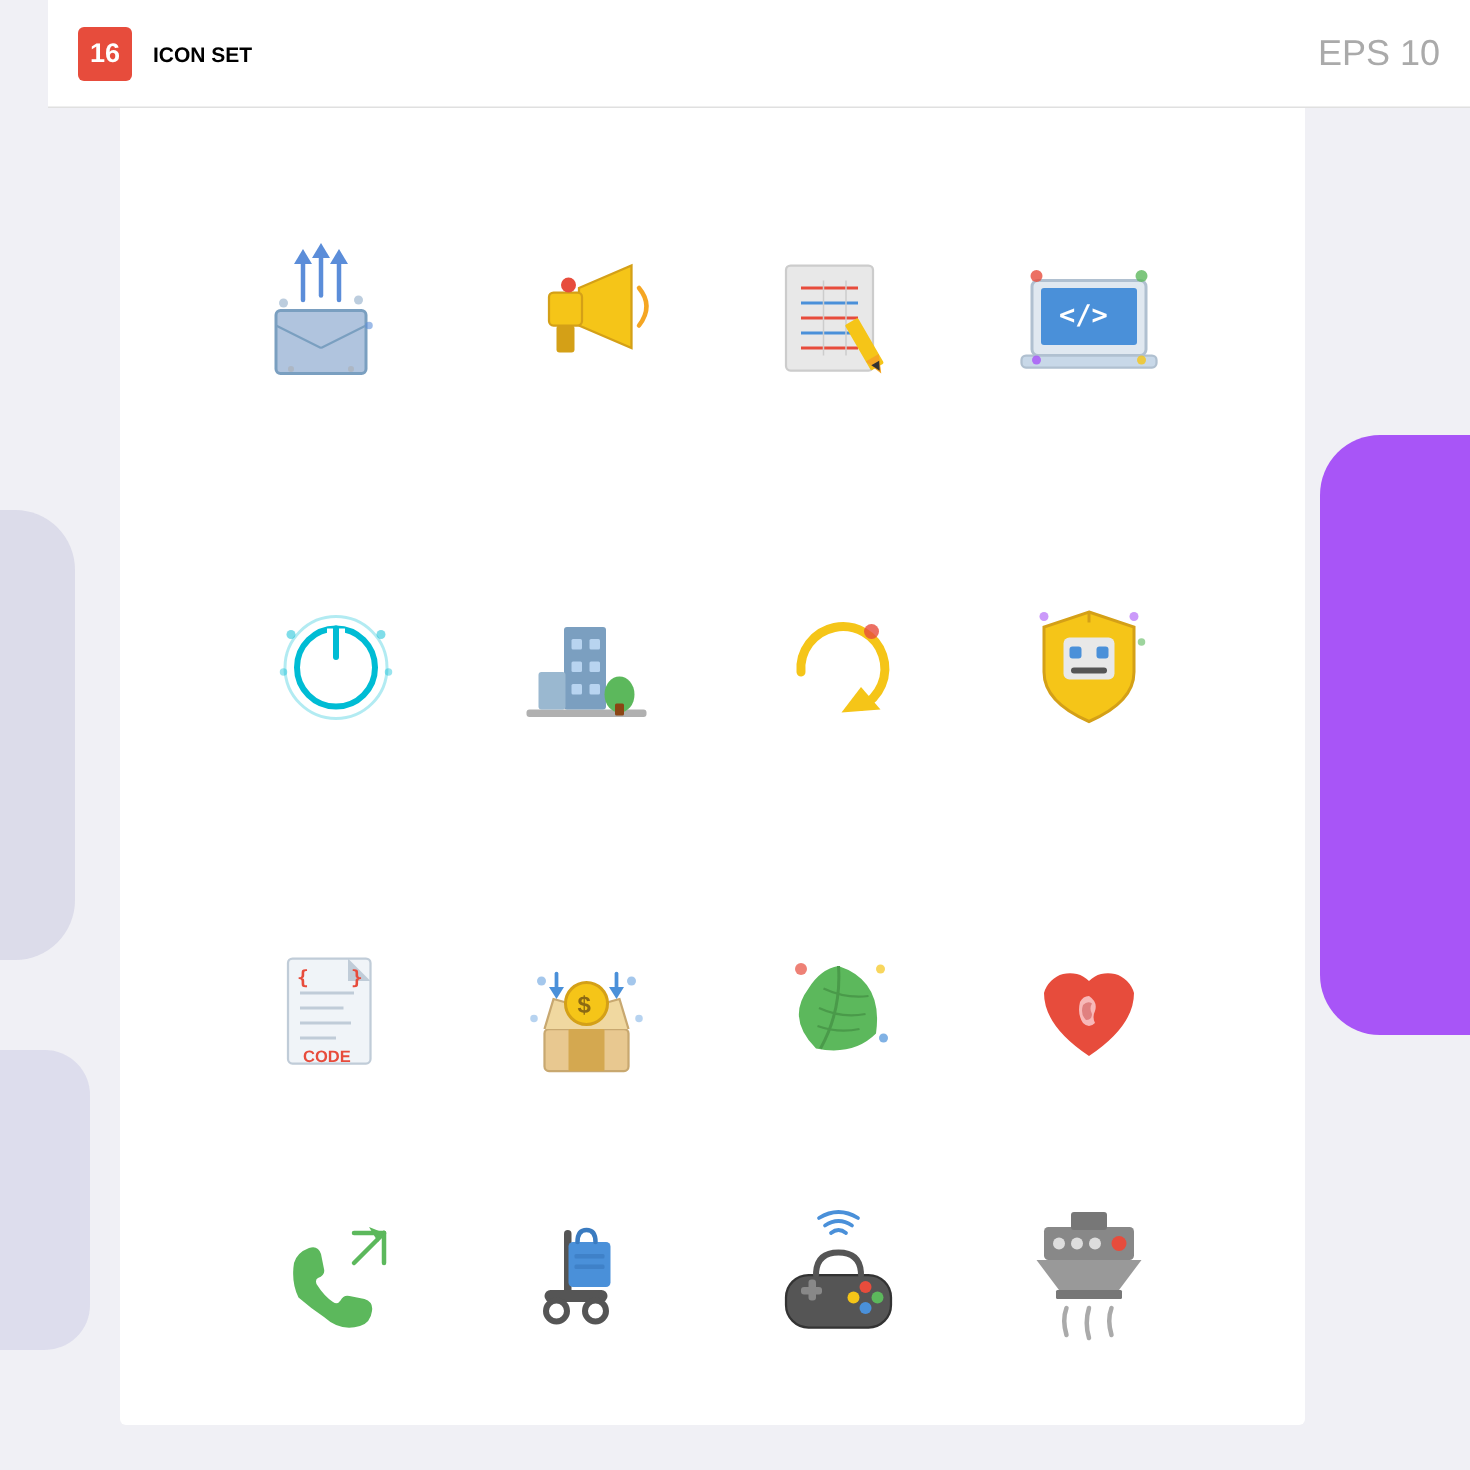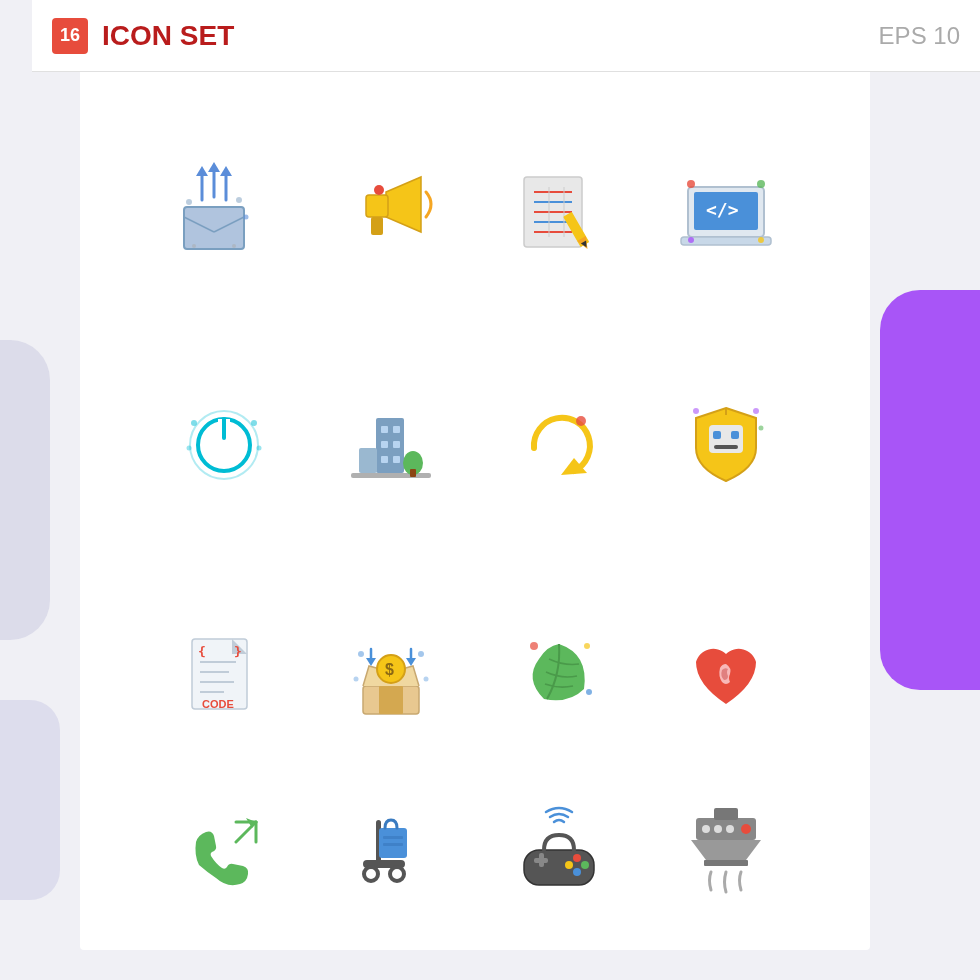--- a/index.html
+++ b/index.html
@@ -67,23 +67,23 @@
       font-weight: bold;
       width: 36px;
       height: 36px;
       border-radius: 4px;
       display: flex;
       align-items: center;
       justify-content: center;
       margin-right: 14px;
     }
     .header-title {
-      font-size: 28px;
+      font-size: 14px;
       font-weight: bold;
-      color: #b91c1c;
+      color: #000000;
       flex: 1;
     }
     .header-eps {
       font-size: 24px;
       color: #aaa;
       font-weight: normal;
     }
 
     
     .main {

